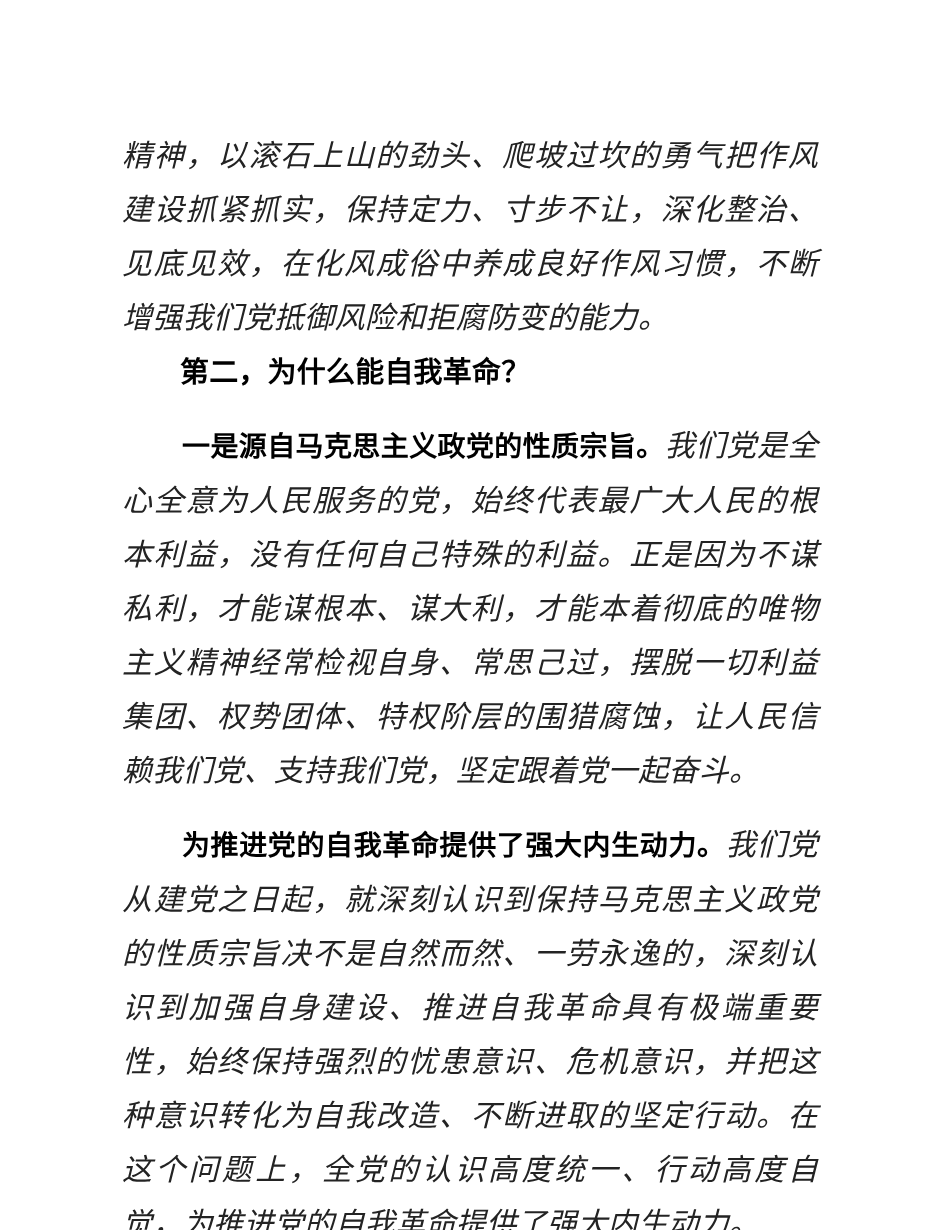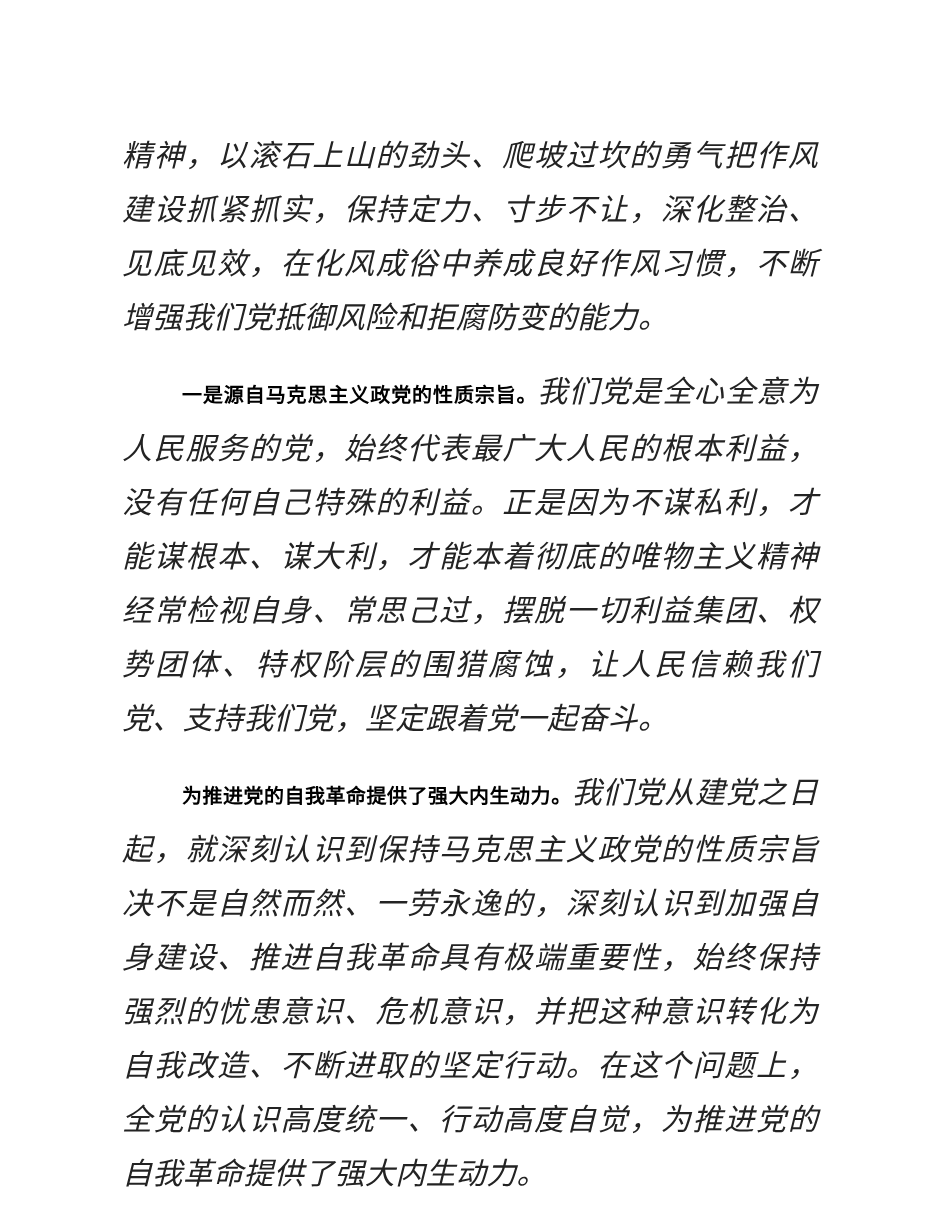--- a/index.html
+++ b/index.html
@@ -79,34 +79,35 @@
     color: #000000;
     letter-spacing: 0.2px;
     margin: 0;
     text-indent: 2em;
   }
 
   .lead-in {
     font-family: "DejaVu Sans", "Liberation Sans", sans-serif;
     font-weight: 700;
     font-style: normal;
-    font-size: 20px;
+    font-size: 28px;
     color: #000000;
     letter-spacing: 0px;
   }
 </style>
 </head>
 <body>
 
 <div class="page">
 
   <div class="doc-body">
 
     <p class="para body-text no-indent">精神，以滚石上山的劲头、爬坡过坎的勇气把作风建设抓紧抓实，保持定力、寸步不让，深化整治、见底见效，在化风成俗中养成良好作风习惯，不断增强我们党抵御风险和拒腐防变的能力。</p>
 
+    <p class="heading gap-block">第二，为什么能自我革命？</p>
 
     <p class="para body-text indent gap-block"><span class="lead-in">一是源自马克思主义政党的性质宗旨。</span><span>我们党是全心全意为人民服务的党，始终代表最广大人民的根本利益，没有任何自己特殊的利益。正是因为不谋私利，才能谋根本、谋大利，才能本着彻底的唯物主义精神经常检视自身、常思己过，摆脱一切利益集团、权势团体、特权阶层的围猎腐蚀，让人民信赖我们党、支持我们党，坚定跟着党一起奋斗。</span></p>
 
     <p class="para body-text indent gap-block"><span class="lead-in">为推进党的自我革命提供了强大内生动力。</span><span>我们党从建党之日起，就深刻认识到保持马克思主义政党的性质宗旨决不是自然而然、一劳永逸的，深刻认识到加强自身建设、推进自我革命具有极端重要性，始终保持强烈的忧患意识、危机意识，并把这种意识转化为自我改造、不断进取的坚定行动。在这个问题上，全党的认识高度统一、行动高度自觉，为推进党的自我革命提供了强大内生动力。</span></p>
 
   </div>
 
 </div>
 
 </body></html>

